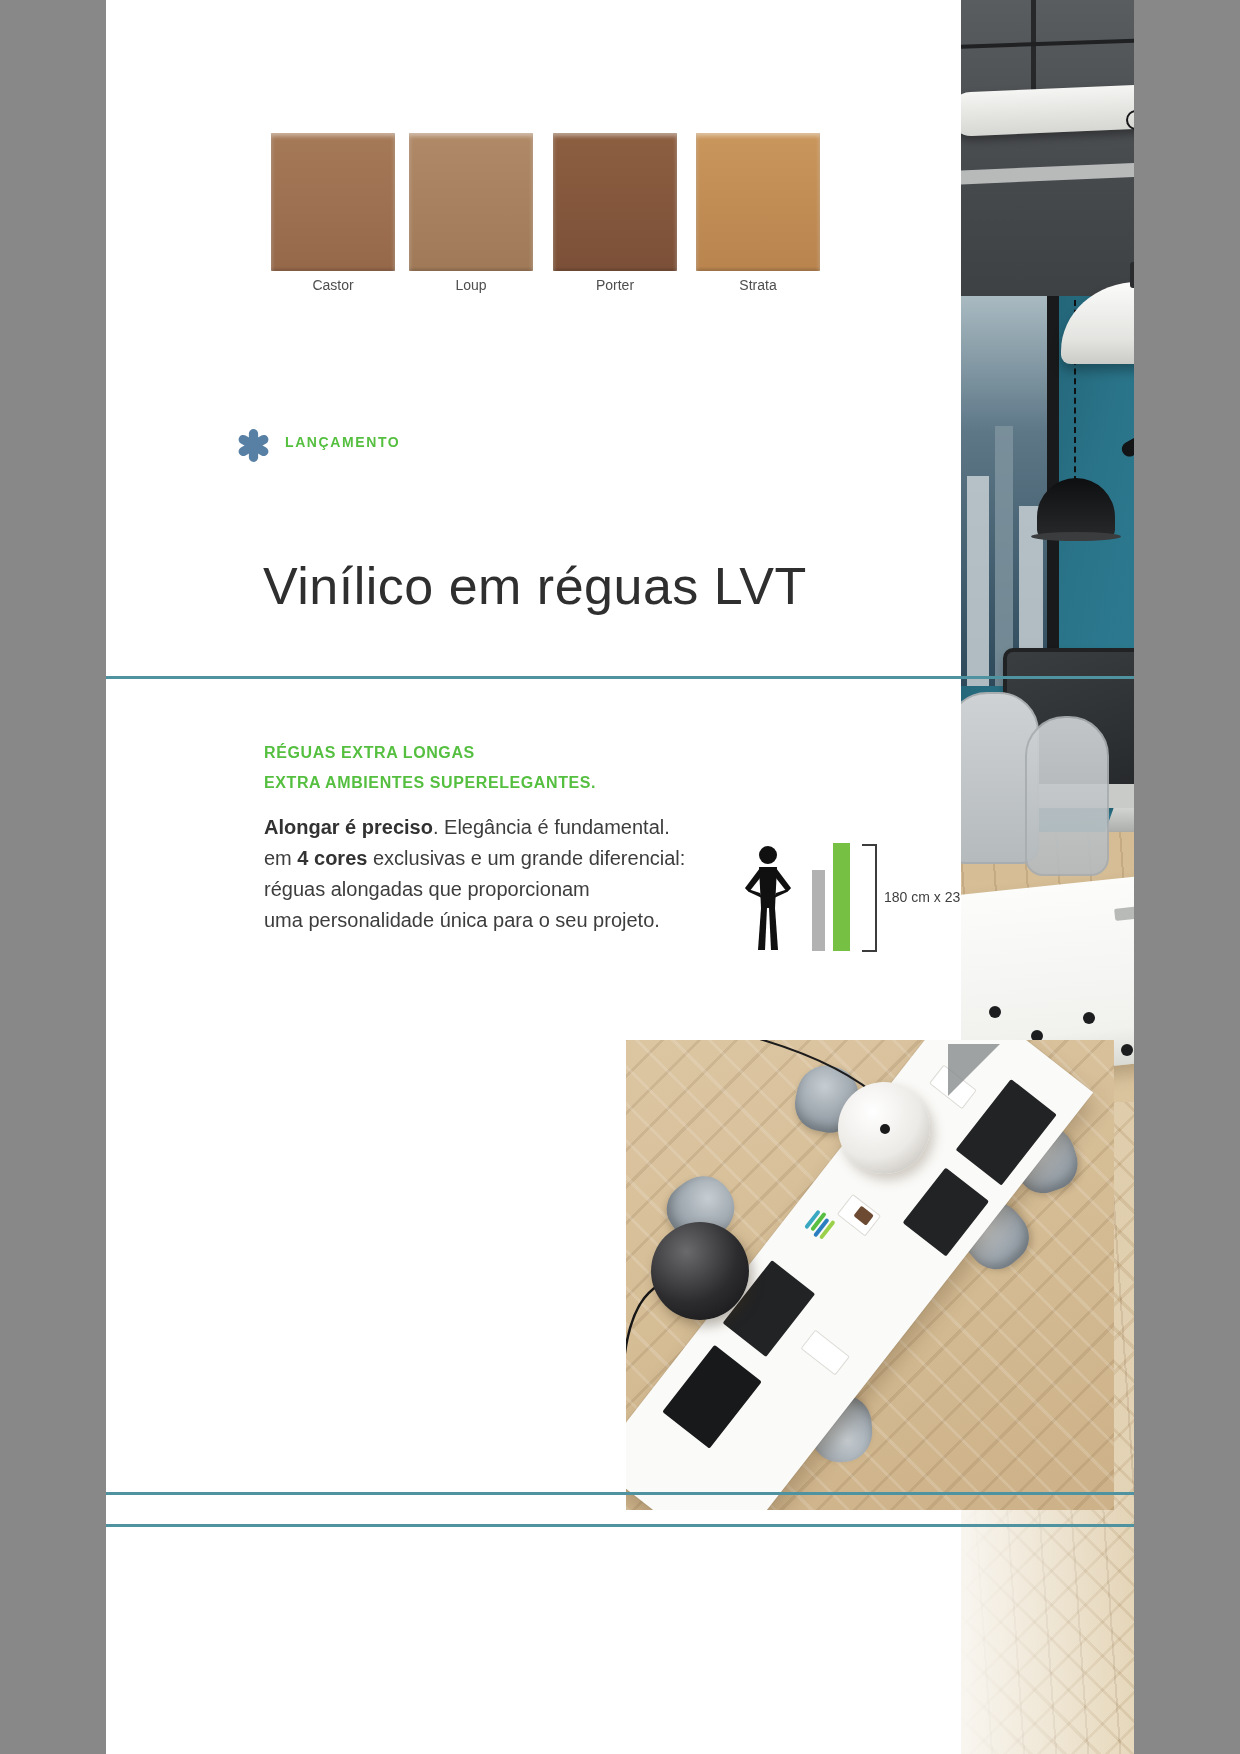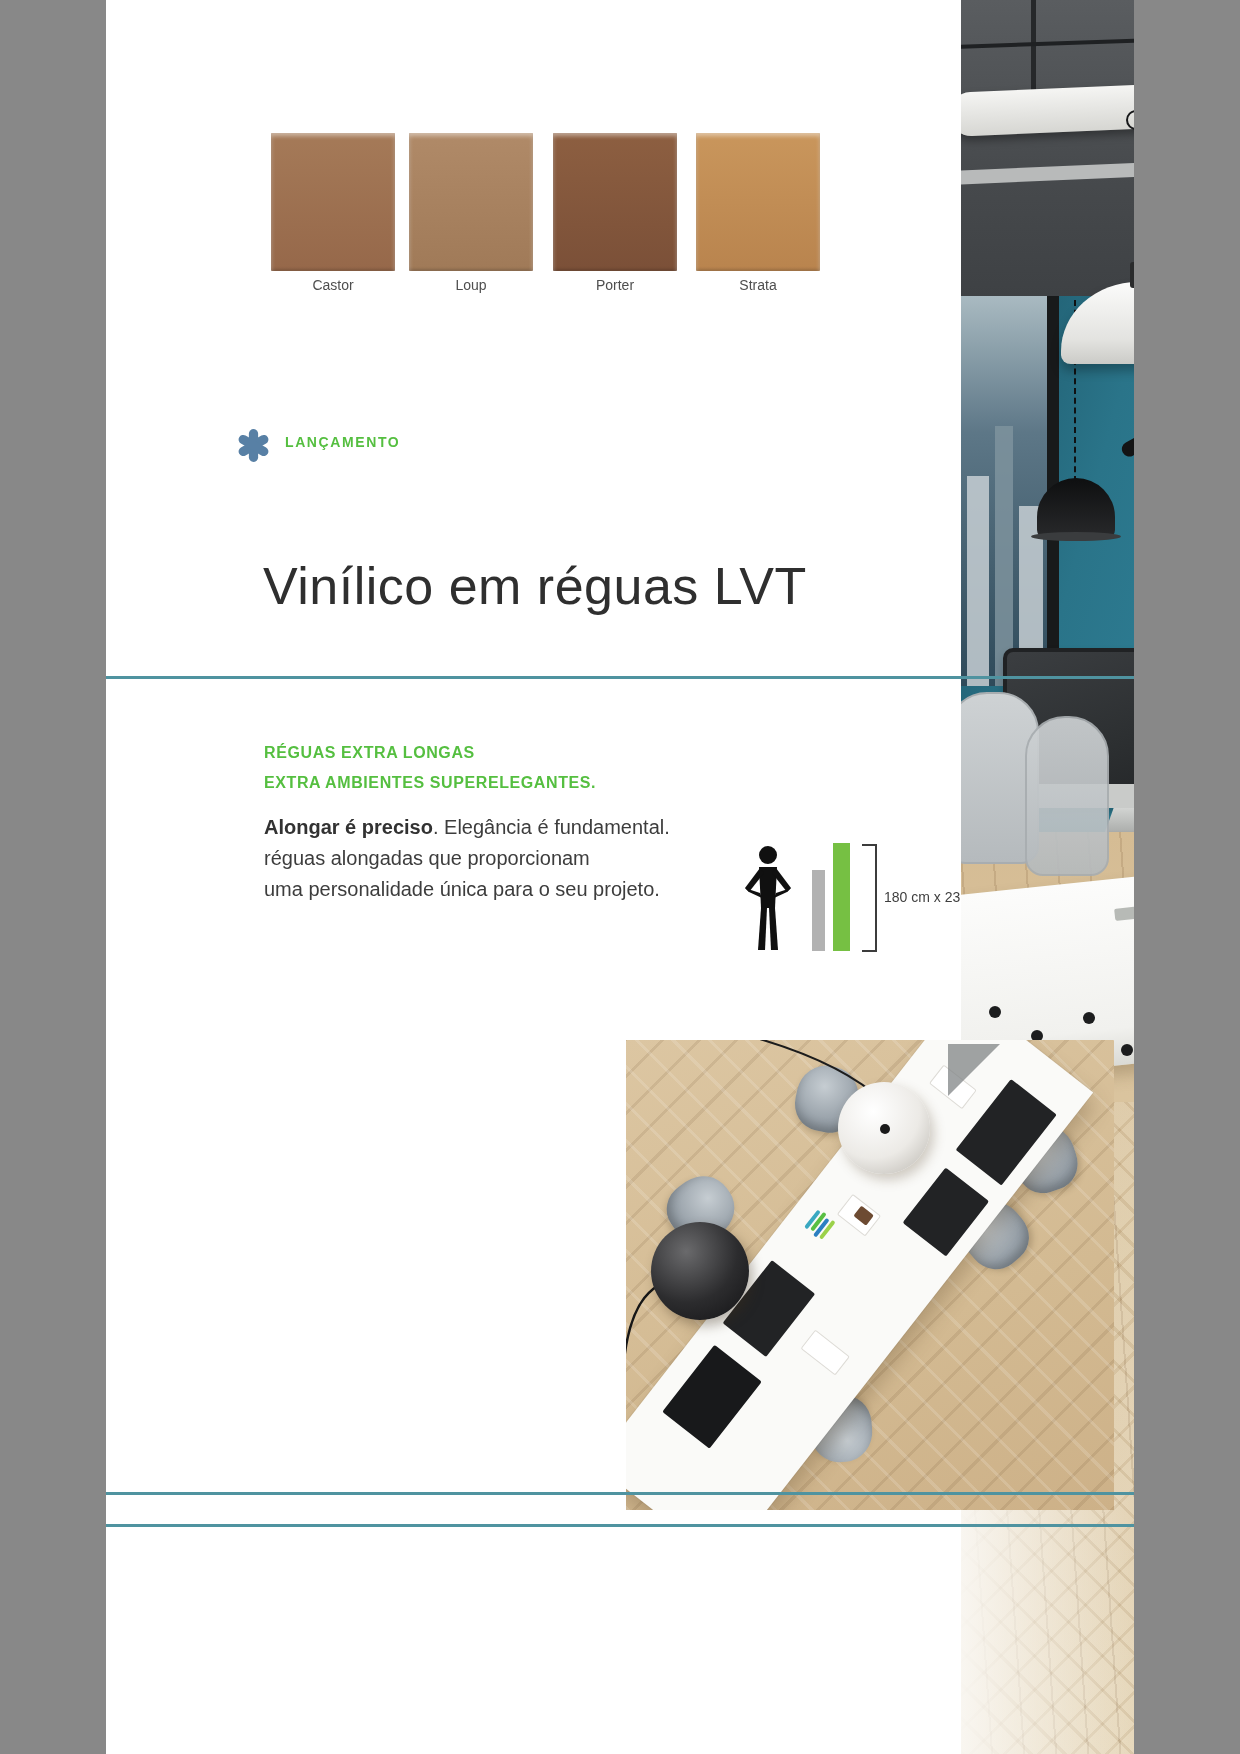--- a/index.html
+++ b/index.html
@@ -165,20 +165,21 @@
   <div class="rule" style="top:1492px"></div>
   <div class="rule" style="top:1524px"></div>
 
   <div class="headline">
     <div>RÉGUAS EXTRA LONGAS</div>
     <div>EXTRA AMBIENTES SUPERELEGANTES.</div>
   </div>
 
   <div class="para">
     <div><span class="b">Alongar é preciso</span><span>. Elegância é fundamental.</span></div>
+    <div><span>em </span><span class="b">4 cores</span><span> exclusivas e um grande diferencial:</span></div>
     <div><span>réguas alongadas que proporcionam</span></div>
     <div><span>uma personalidade única para o seu projeto.</span></div>
   </div>
 
   <svg class="abs" style="left:628px;top:846px" width="68" height="105" viewBox="0 0 68 105">
     <g fill="#101010">
       <circle cx="34" cy="9" r="9"></circle>
       <polygon points="25,21 43,21 41,62 27,62"></polygon>
       <polygon points="26,22 30,27 15,46 11,42"></polygon>
       <polygon points="11,42 15,46 28,52 26,47"></polygon>

